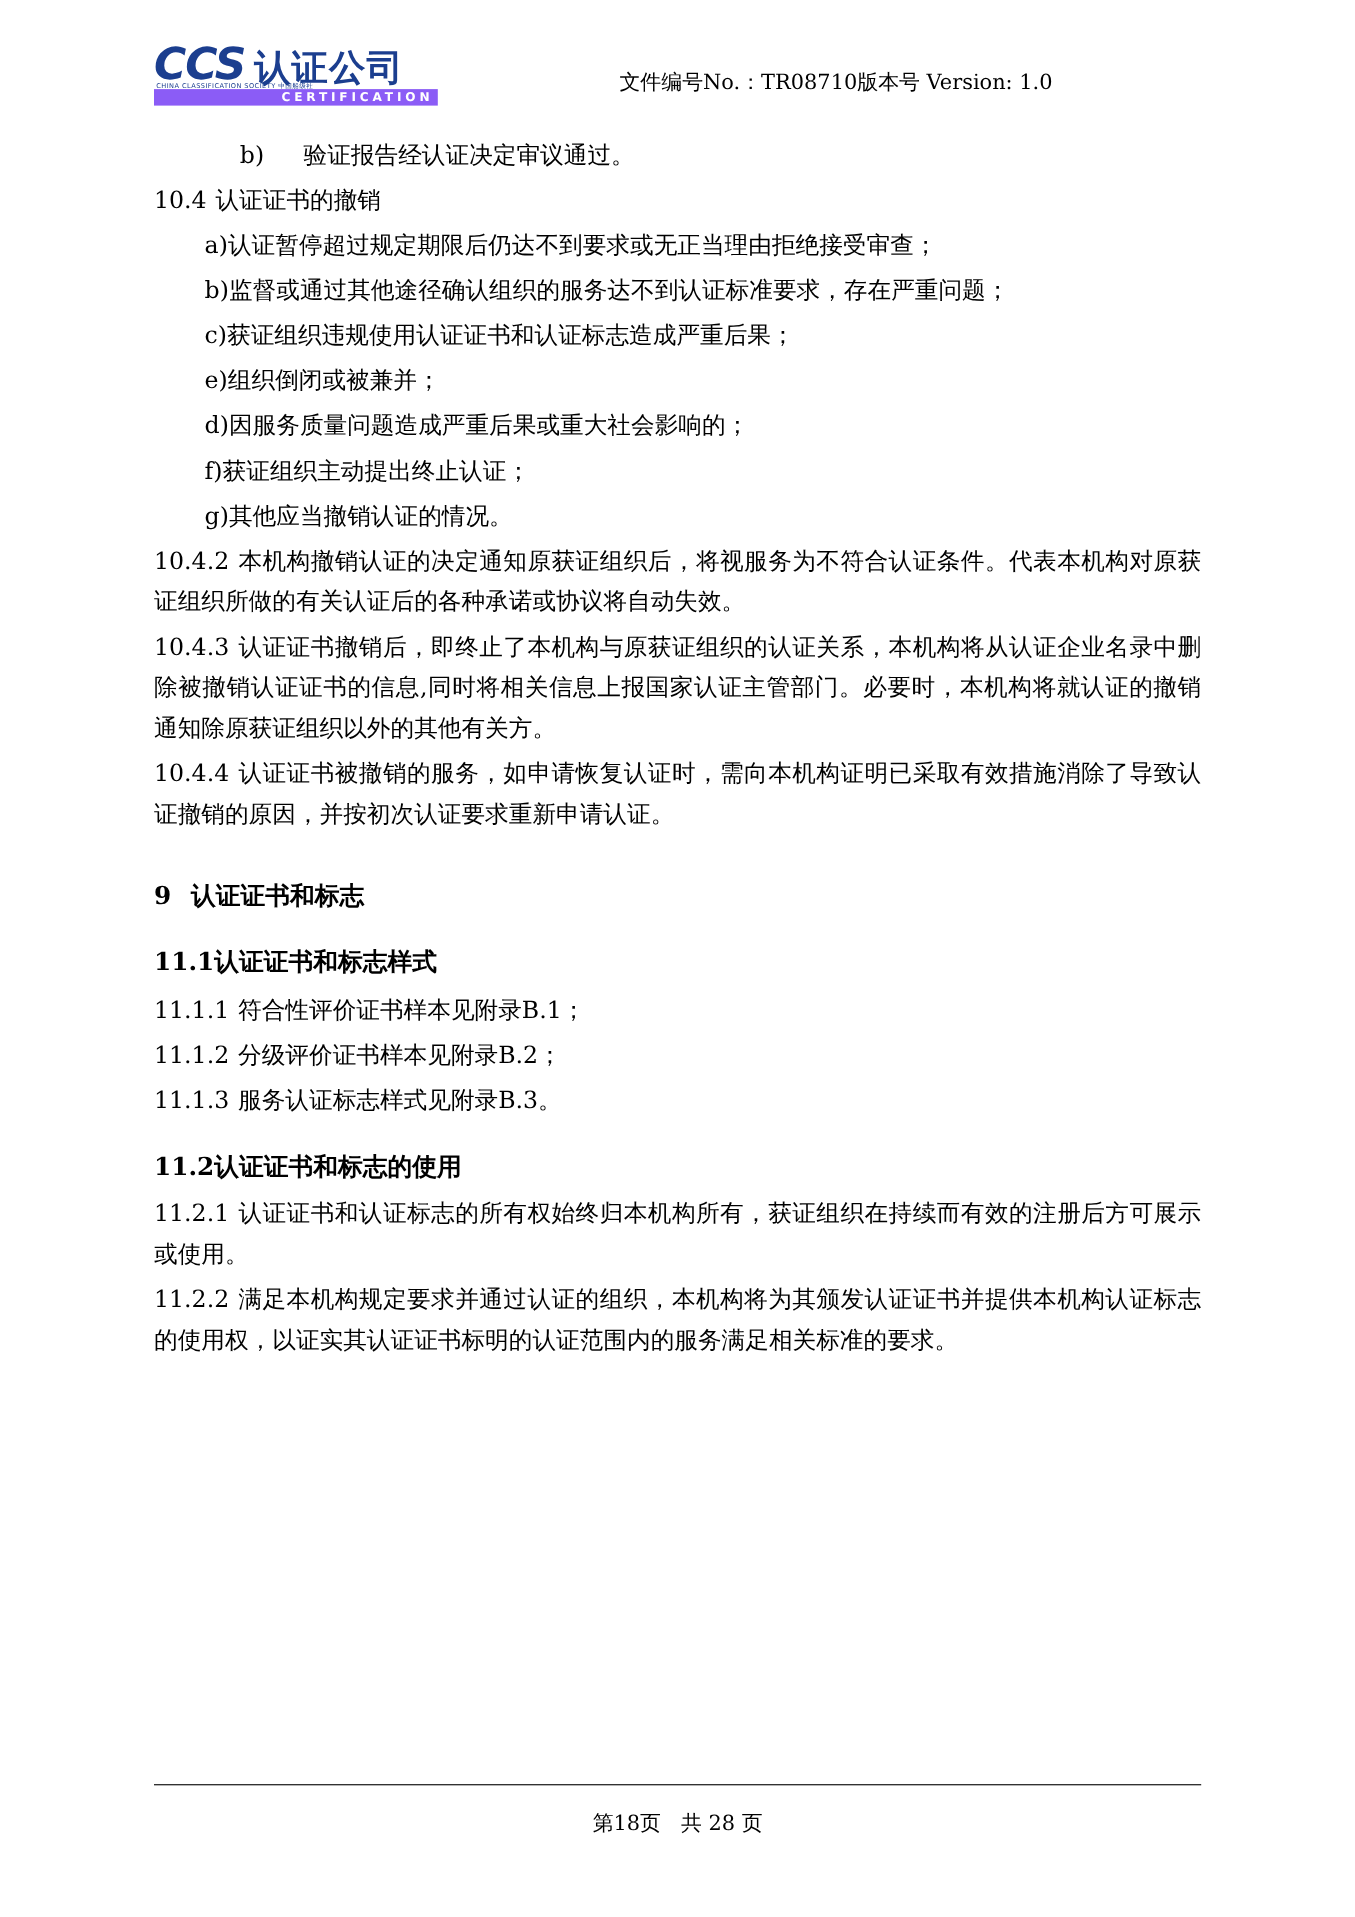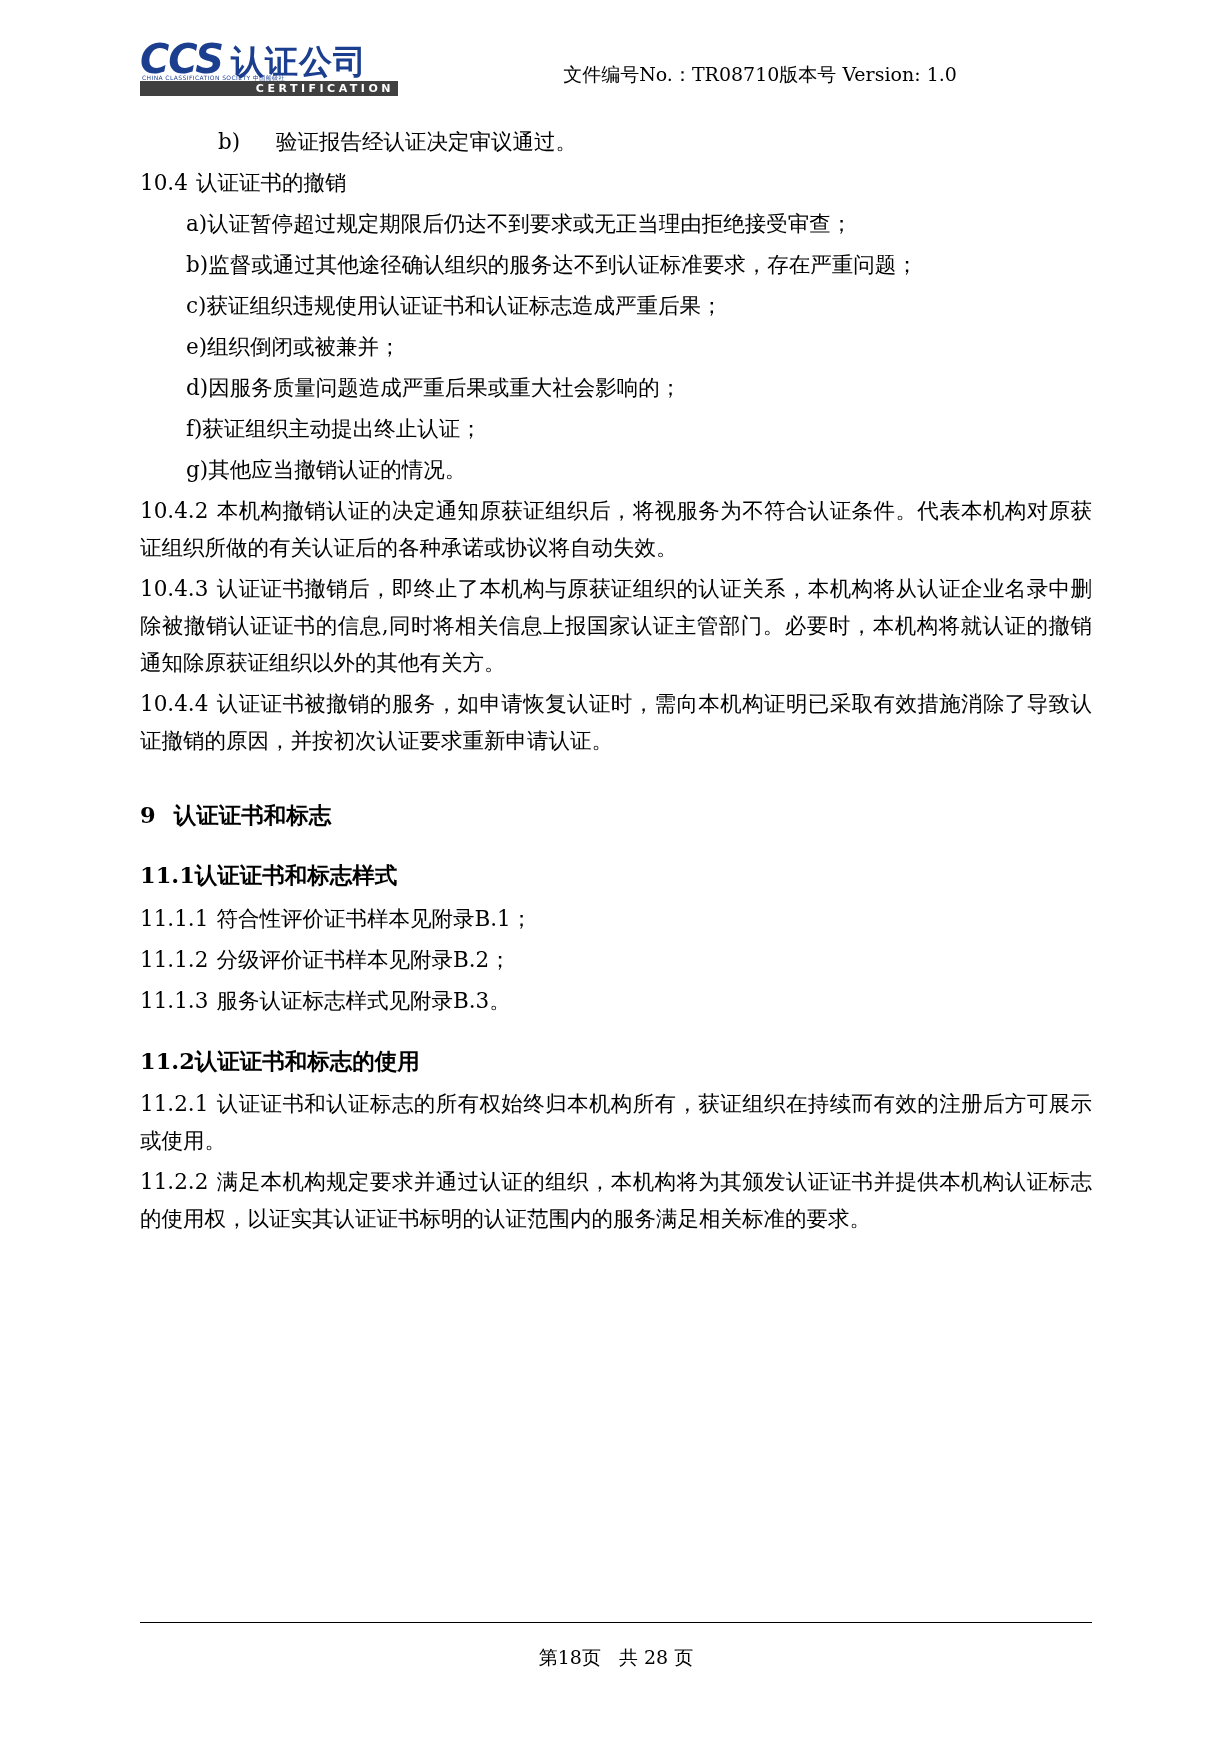--- a/index.html
+++ b/index.html
@@ -55,21 +55,21 @@
     font-family: "DejaVu Sans", "Liberation Sans", sans-serif;
     font-weight: bold;
     font-size: 33px;
     line-height: 1;
     color: #1b3e8f;
     letter-spacing: 1px;
   }
   .logo-bar {
     margin-top: 3px;
     height: 15px;
-    background: #404040;
+    background: #8b5cf6;
     display: flex;
     align-items: center;
     justify-content: flex-end;
     padding-right: 4px;
   }
   .logo-bar span {
     font-family: "DejaVu Sans", "Liberation Sans", sans-serif;
     color: #ffffff;
     font-size: 11px;
     letter-spacing: 3.5px;

